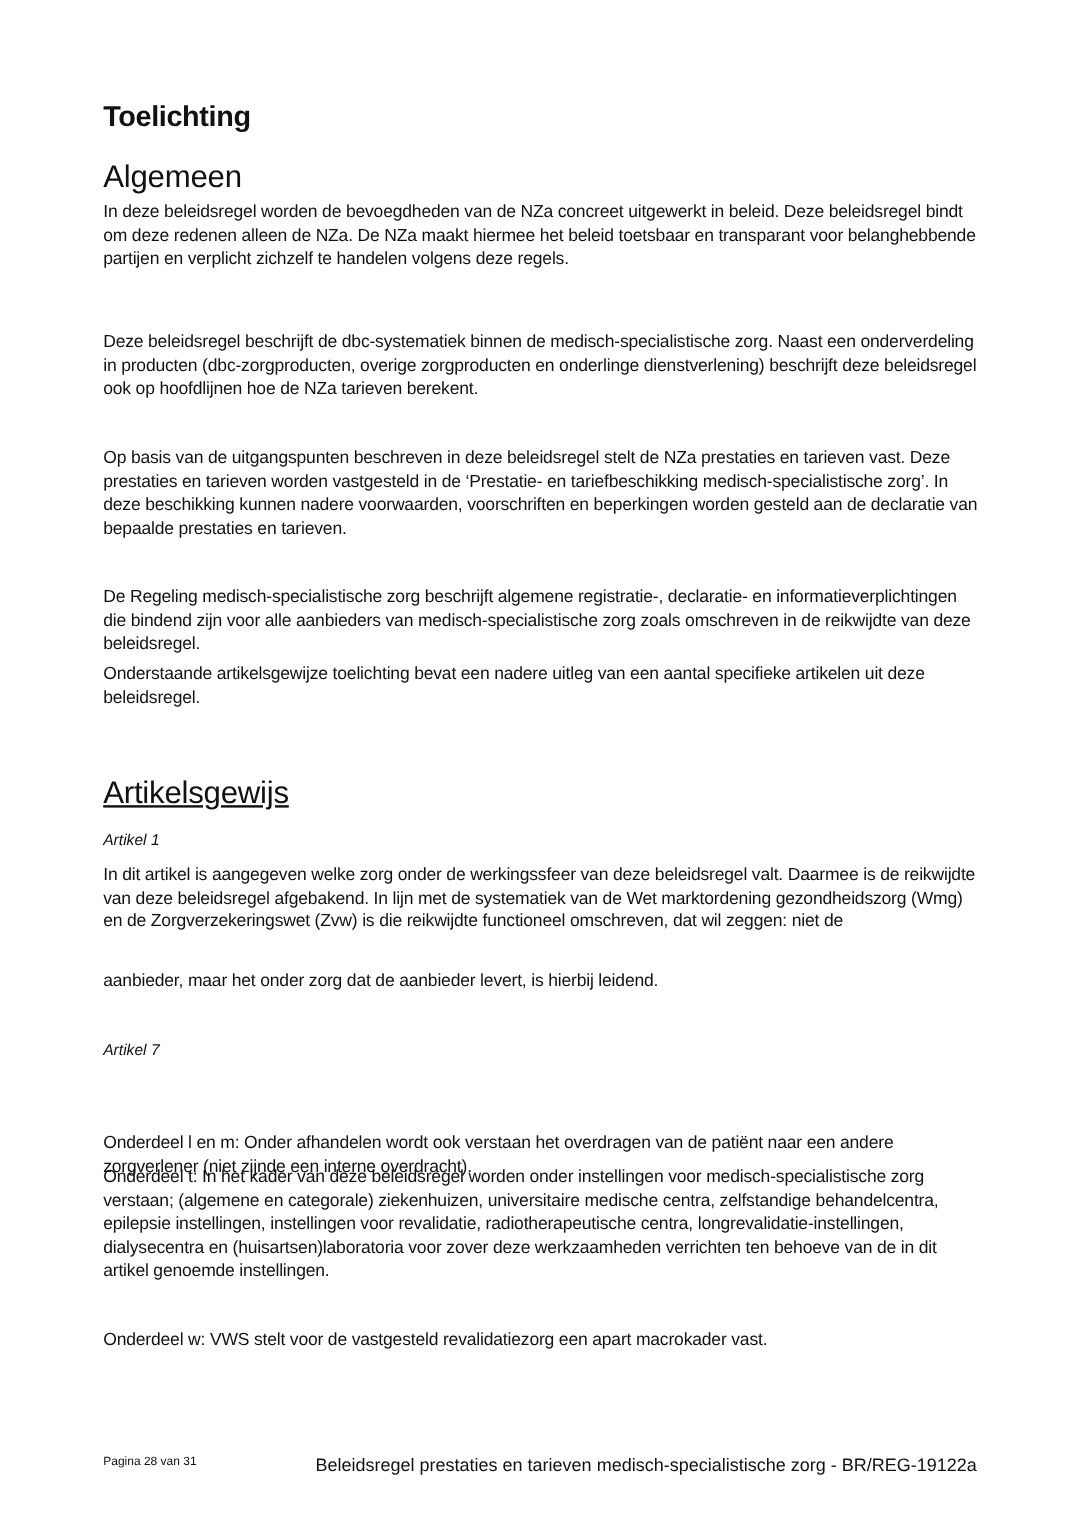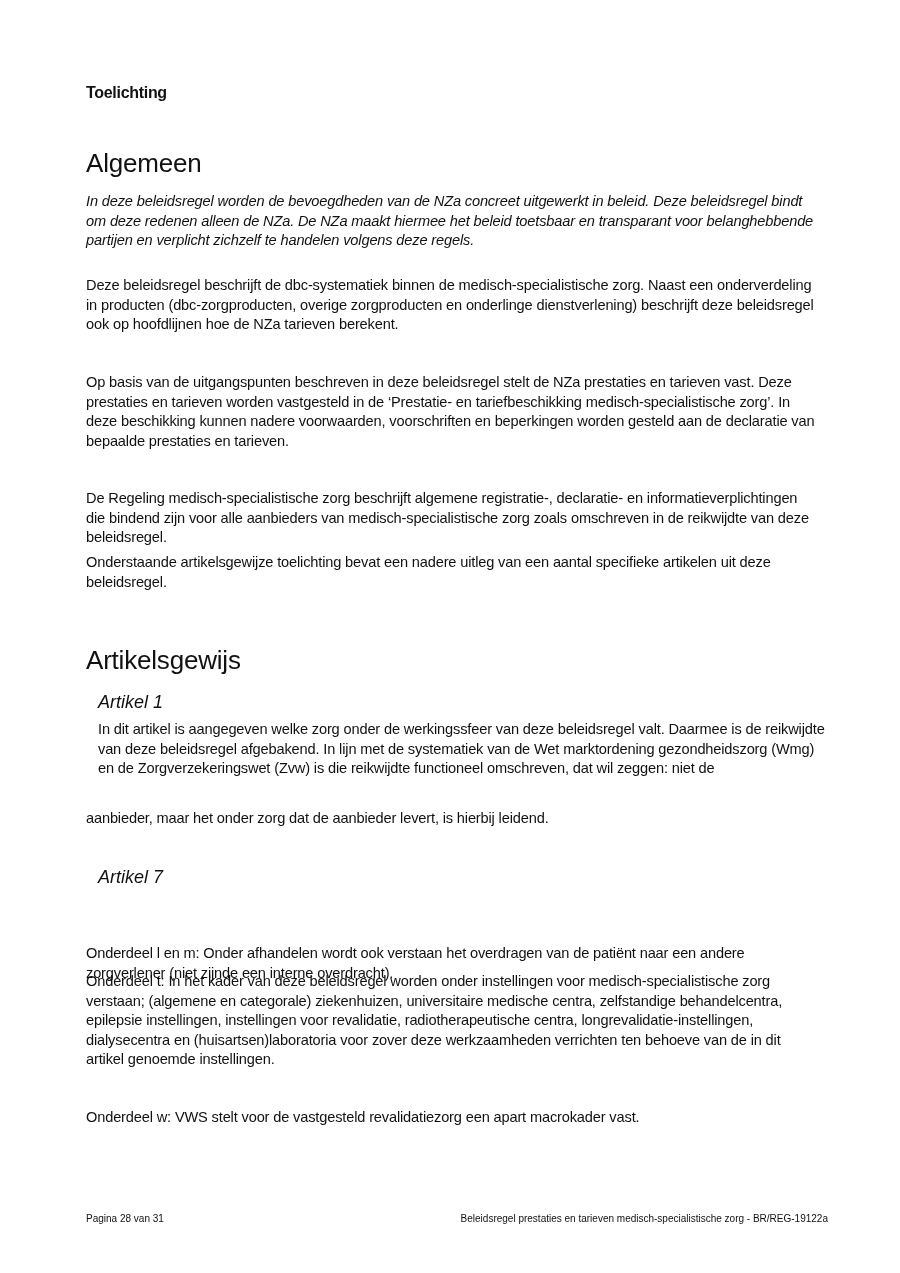--- a/index.html
+++ b/index.html
@@ -1,43 +1,43 @@
 <!DOCTYPE html>
 <html><head>
 <meta charset="utf-8">
 <style>
   html, body { margin: 0; padding: 0; background: #ffffff; }
   body { width: 900px; height: 1273px; position: relative; overflow: hidden;
          font-family: "Liberation Sans", "DejaVu Sans", sans-serif; color: #111; }
   .page { position: absolute; left: 86px; top: 0; width: 730px; }
-  .h1 { position: absolute; top: 84px; left: 0; font-size: 16px; font-weight: bold; letter-spacing: -0.3px; margin: 0; }
+  .h1 { position: absolute; top: 84px; left: 0; font-size: 24px; font-weight: bold; letter-spacing: -0.3px; margin: 0; }
   .h2 { position: absolute; left: 0; font-size: 26px; font-weight: normal; letter-spacing: -0.2px; margin: 0; }
   .p { position: absolute; left: 0; width: 730px; font-size: 14.6px; line-height: 19.6px; margin: 0; letter-spacing: -0.15px; }
-  .art { position: absolute; left: 12px; font-size: 18px; font-style: italic; margin: 0; }
+  .art { position: absolute; left: 0; font-size: 13px; font-style: italic; margin: 0; }
   .footer-left { position: absolute; top: 1213px; left: 86px; font-size: 10px; }
-  .footer-right { position: absolute; top: 1213px; right: 72px; font-size: 10px; }
+  .footer-right { position: absolute; top: 1213px; right: 86px; font-size: 15px; }
 </style>
 </head>
 <body>
 
 <div class="page">
   <h1 class="h1">Toelichting</h1>
 
-  <h2 class="h2" style="top:132px;margin-top:16px;">Algemeen</h2>
+  <h2 class="h2" style="top:132px;">Algemeen</h2>
 
-  <p class="p" style="top:192px;font-style:italic;">In deze beleidsregel worden de bevoegdheden van de NZa concreet uitgewerkt in beleid. Deze beleidsregel bindt om deze redenen alleen de NZa. De NZa maakt hiermee het beleid toetsbaar en transparant voor belanghebbende partijen en verplicht zichzelf te handelen volgens deze regels.</p>
+  <p class="p" style="top:168px;">In deze beleidsregel worden de bevoegdheden van de NZa concreet uitgewerkt in beleid. Deze beleidsregel bindt om deze redenen alleen de NZa. De NZa maakt hiermee het beleid toetsbaar en transparant voor belanghebbende partijen en verplicht zichzelf te handelen volgens deze regels.</p>
   <p class="p" style="top:276px;">Deze beleidsregel beschrijft de dbc-systematiek binnen de medisch-specialistische zorg. Naast een onderverdeling in producten (dbc-zorgproducten, overige zorgproducten en onderlinge dienstverlening) beschrijft deze beleidsregel ook op hoofdlijnen hoe de NZa tarieven berekent.</p>
   <p class="p" style="top:373px;">Op basis van de uitgangspunten beschreven in deze beleidsregel stelt de NZa prestaties en tarieven vast. Deze prestaties en tarieven worden vastgesteld in de ‘Prestatie- en tariefbeschikking medisch-specialistische zorg’. In deze beschikking kunnen nadere voorwaarden, voorschriften en beperkingen worden gesteld aan de declaratie van bepaalde prestaties en tarieven.</p>
   <p class="p" style="top:489px;">De Regeling medisch-specialistische zorg beschrijft algemene registratie-, declaratie- en informatieverplichtingen die bindend zijn voor alle aanbieders van medisch-specialistische zorg zoals omschreven in de reikwijdte van deze beleidsregel.</p>
   <p class="p" style="top:553px;">Onderstaande artikelsgewijze toelichting bevat een nadere uitleg van een aantal specifieke artikelen uit deze beleidsregel.</p>
 
-  <h2 class="h2" style="top:645px;">Artikelsgewijs</h2>
+  <h2 class="h2" style="top:645px;text-decoration:underline;">Artikelsgewijs</h2>
 
   <p class="art" style="top:692px;">Artikel 1</p>
-  <p class="p" style="top:720px;margin-left:12px;">In dit artikel is aangegeven welke zorg onder de werkingssfeer van deze beleidsregel valt. Daarmee is de reikwijdte van deze beleidsregel afgebakend. In lijn met de systematiek van de Wet marktordening gezondheidszorg (Wmg) en de Zorgverzekeringswet (Zvw) is die reikwijdte functioneel omschreven, dat wil zeggen: niet de</p>
+  <p class="p" style="top:720px;">In dit artikel is aangegeven welke zorg onder de werkingssfeer van deze beleidsregel valt. Daarmee is de reikwijdte van deze beleidsregel afgebakend. In lijn met de systematiek van de Wet marktordening gezondheidszorg (Wmg) en de Zorgverzekeringswet (Zvw) is die reikwijdte functioneel omschreven, dat wil zeggen: niet de</p>
   <p class="p" style="top:809px;">aanbieder, maar het onder zorg dat de aanbieder levert, is hierbij leidend.</p>
 
   <p class="art" style="top:867px;">Artikel 7</p>
   <p class="p" style="top:944px;">Onderdeel l en m: Onder afhandelen wordt ook verstaan het overdragen van de patiënt naar een andere zorgverlener (niet zijnde een interne overdracht).</p>
   <p class="p" style="top:972px;">Onderdeel t: In het kader van deze beleidsregel worden onder instellingen voor medisch-specialistische zorg verstaan; (algemene en categorale) ziekenhuizen, universitaire medische centra, zelfstandige behandelcentra, epilepsie instellingen, instellingen voor revalidatie, radiotherapeutische centra, longrevalidatie-instellingen, dialysecentra en (huisartsen)laboratoria voor zover deze werkzaamheden verrichten ten behoeve van de in dit artikel genoemde instellingen.</p>
   <p class="p" style="top:1108px;">Onderdeel w: VWS stelt voor de vastgesteld revalidatiezorg een apart macrokader vast.</p>
 </div>
 
 <div class="footer-left">Pagina 28 van 31</div>
 <div class="footer-right">Beleidsregel prestaties en tarieven medisch-specialistische zorg - BR/REG-19122a</div>

